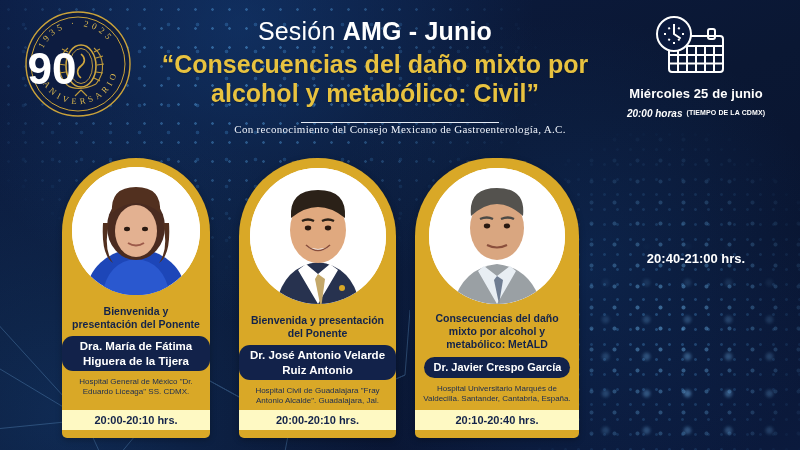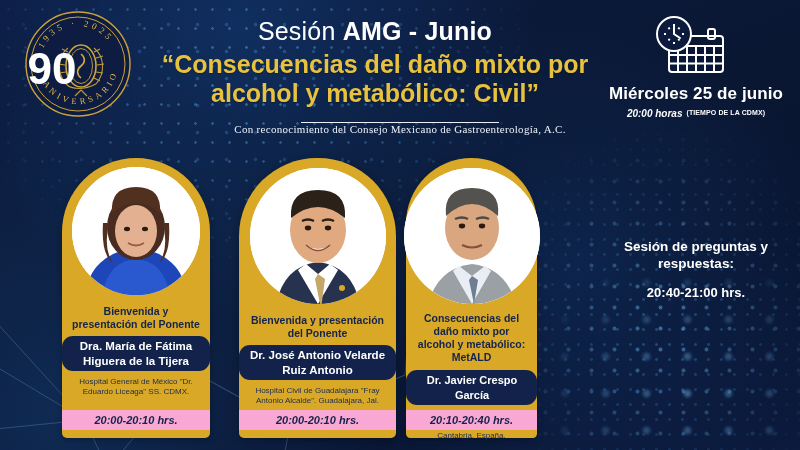--- a/index.html
+++ b/index.html
@@ -65,37 +65,37 @@
   .rule.left{width:198px;}
   .rule.right{flex:1 1 auto;}
   .endorse{
     color:#eef2fa;font-family:"Liberation Serif", serif;font-size:11px;
     letter-spacing:.3px;padding:0 9px;white-space:nowrap;
   }
 
   
   .datebox{position:absolute;left:600px;top:14px;width:192px;text-align:center;color:#fff;}
   .cal-icon{display:block;margin:0 auto 8px;}
-  .date-line{font-size:17px;font-weight:700;line-height:19px;letter-spacing:.1px;}
+  .date-line{font-size:13px;font-weight:700;line-height:19px;letter-spacing:.1px;}
   .time-line{font-size:10px;font-weight:700;line-height:19px;display:inline-block;font-style:italic;}
   .tz{font-size:7px;font-weight:700;line-height:8px;display:inline-block;vertical-align:middle;
       margin-left:4px;text-align:left;letter-spacing:.1px;}
 
   
   .cards{position:absolute;left:0;top:158px;width:590px;height:280px;}
   .card{
     position:absolute;top:0;width:148px;height:280px;
     background:#d9a827;
     border-radius:74px 74px 5px 5px;
     box-shadow:0 2px 6px rgba(0,0,0,.28);
     display:flex;flex-direction:column;align-items:center;
   }
   .card.c1{left:62px;}
   .card.c2{left:239px;width:157px;border-radius:78px 78px 5px 5px;}
-  .card.c3{left:406px;width:131px;border-radius:78px 78px 5px 5px;justify-content:space-between;}
+  .card.c3{left:415px;width:164px;border-radius:78px 78px 5px 5px;}
 
   .photo{
     width:128px;height:128px;border-radius:50%;
     background:#fff;margin-top:9px;overflow:hidden;position:relative;flex:0 0 auto;
   }
   .card.c2 .photo,.card.c3 .photo{width:136px;height:136px;margin-top:10px;}
 
   .role{
     color:#13234a;font-size:10.5px;font-weight:700;line-height:12.5px;
     text-align:center;margin-top:10px;padding:0 8px;
@@ -106,22 +106,22 @@
     font-size:11.5px;font-weight:700;line-height:14.5px;text-align:center;
     padding:3px 9px;margin-top:6px;max-width:150px;
   }
   .card.c3 .namebadge{font-size:11px;padding-left:10px;}
   .affil{
     color:#1a2b52;font-size:8px;line-height:10px;text-align:center;
     margin-top:6px;padding:0 7px;
   }
   .timestrip{
     position:absolute;left:0;bottom:6px;width:100%;
-    background:#f9a8d4;border-top:2px solid #d9a827;border-bottom:2px solid #d9a827;
-    color:#13234a;font-size:11px;font-weight:700;line-height:20px;text-align:center;font-style:italic;
+    background:#fef9c3;border-top:2px solid #d9a827;border-bottom:2px solid #d9a827;
+    color:#13234a;font-size:11px;font-weight:700;line-height:20px;text-align:center;
   }
 
   
   .qa{position:absolute;left:600px;top:238px;width:192px;text-align:center;color:#fff;}
   .qa-title{font-size:13.5px;font-weight:700;line-height:17px;}
   .qa-time{font-size:13px;font-weight:700;line-height:17px;margin-top:12px;}
 </style>
 </head>
 <body>
 
@@ -273,17 +273,16 @@
         </svg>
       </div>
       <div class="role">Consecuencias del daño mixto por alcohol y metabólico: MetALD</div>
       <div class="namebadge">Dr. Javier Crespo García</div>
       <div class="affil">Hospital Universitario Marqués de Valdecilla. Santander, Cantabria, España.</div>
       <div class="timestrip">20:10-20:40 hrs.</div>
     </div>
   </div>
 
   <div class="qa">
-    <div class="qa-title">Sesión de preguntas y respuestas:</div>
     <div class="qa-time">20:40-21:00 hrs.</div>
   </div>
 
 </div>
 
 </body></html>

